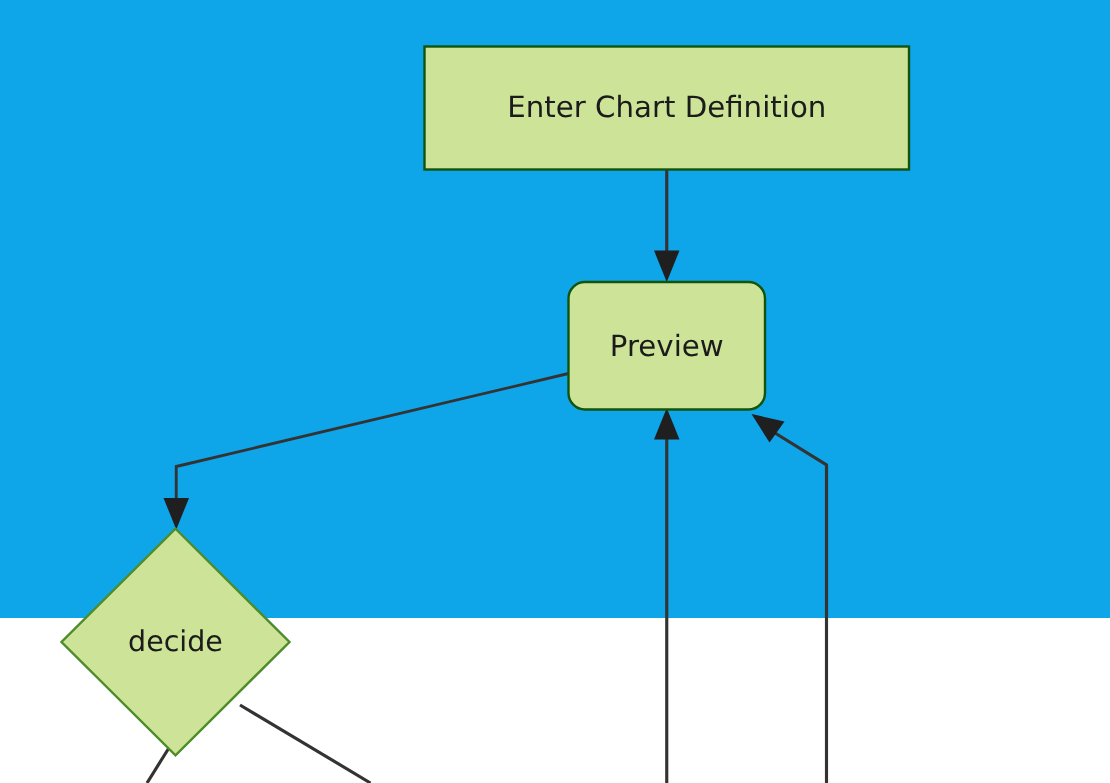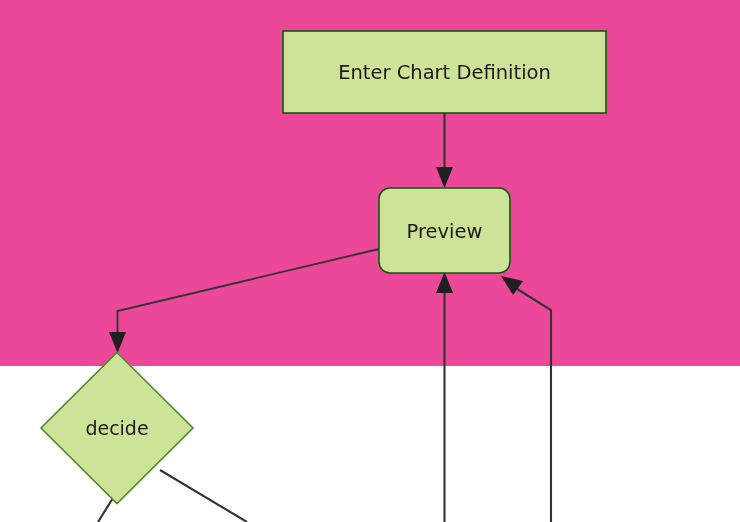--- a/index.html
+++ b/index.html
@@ -10,22 +10,22 @@
   }
   body {
     width: 740px;
     height: 522px;
     overflow: hidden;
     font-family: "DejaVu Sans", sans-serif;
   }
   #diagram-root {
     position: relative;
     width: 740px;
-    height: 366px;
-    background: #ec4899;
+    height: 412px;
+    background: #0ea5e9;
   }
   #flowchart-svg {
     position: absolute;
     top: 0;
     left: 0;
     width: 740px;
     height: 522px;
     display: block;
   }
   .node-shape {

